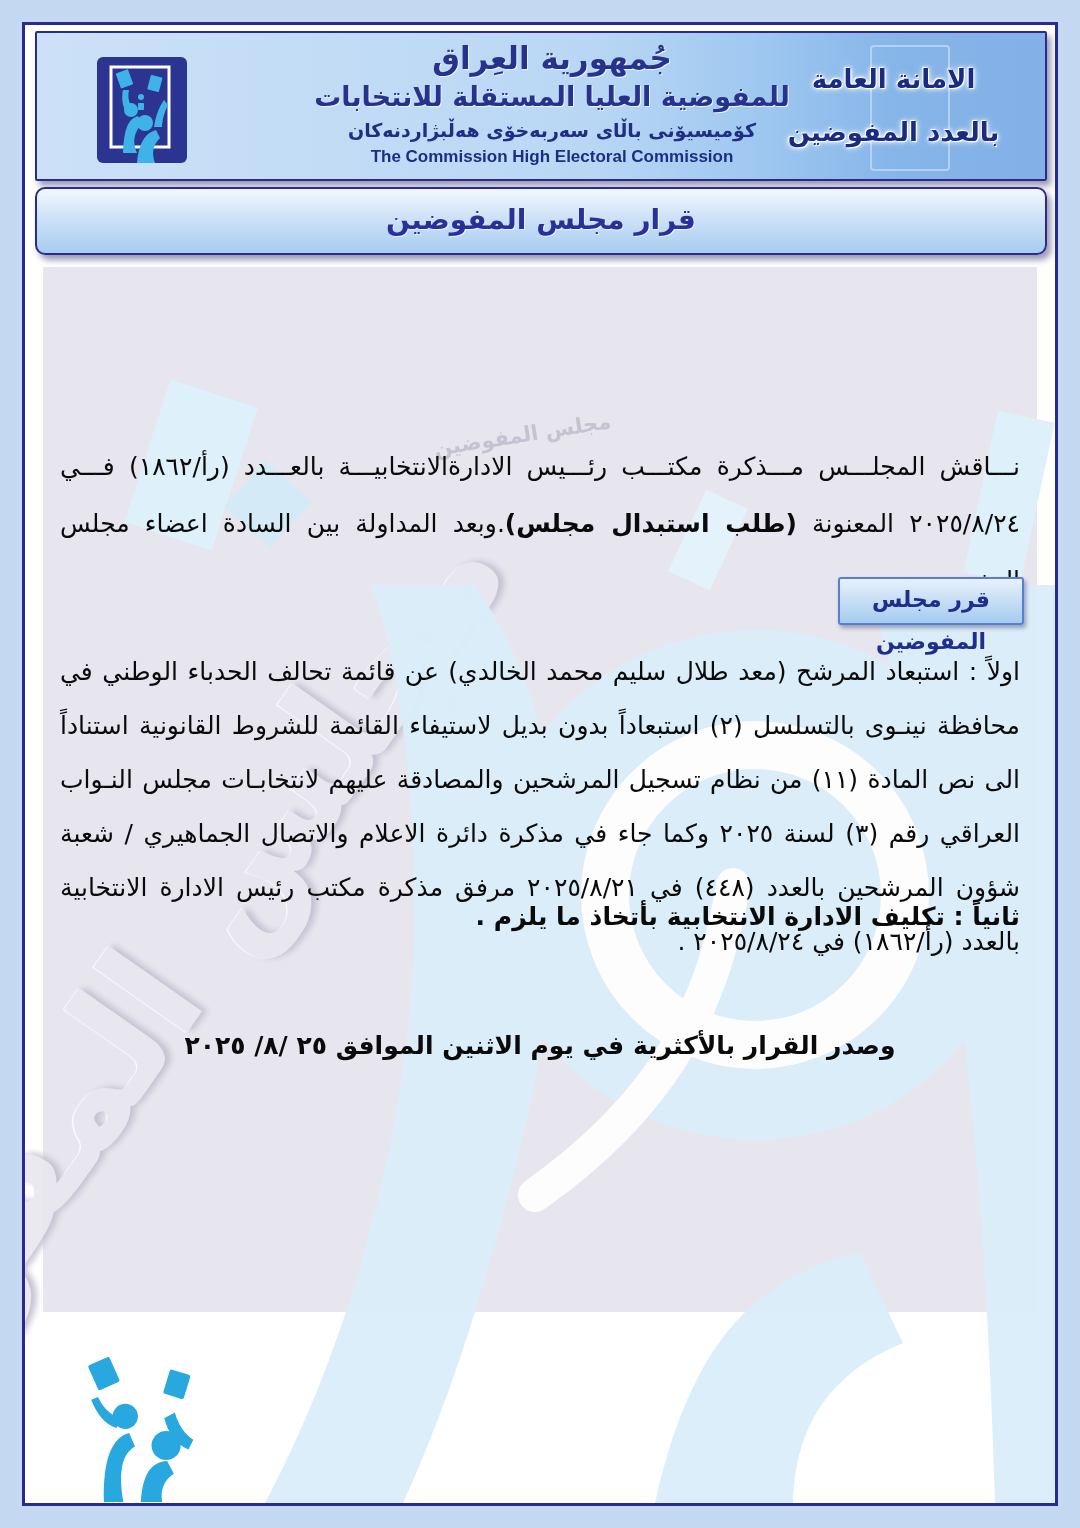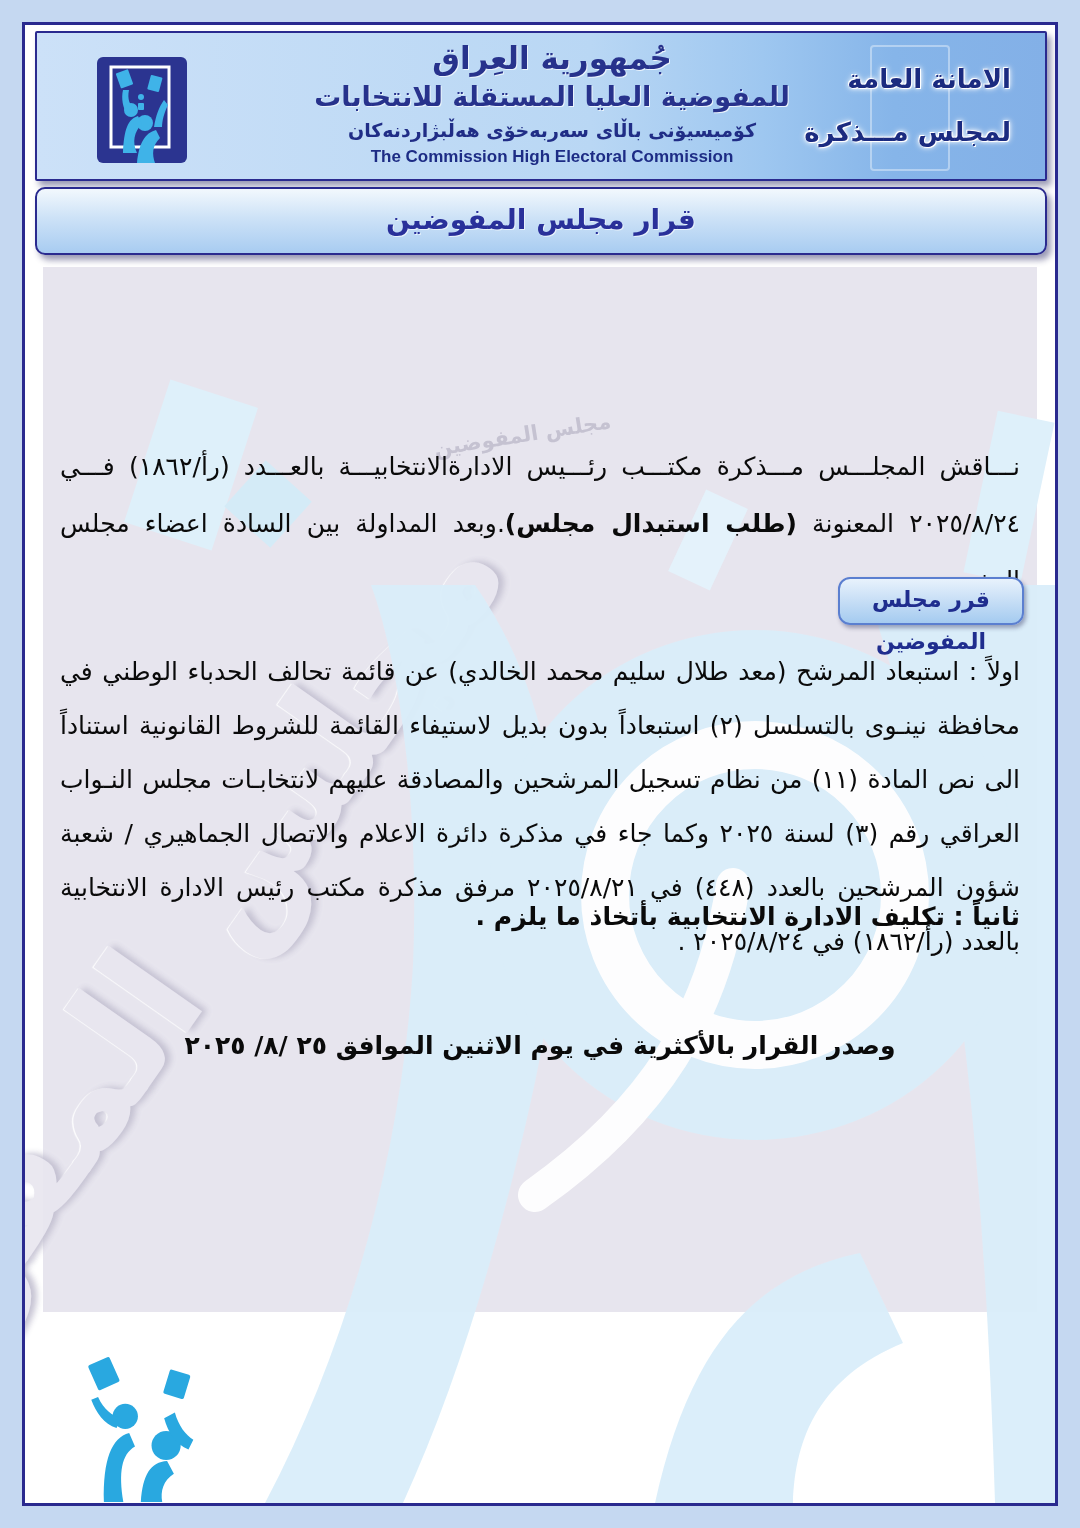--- a/index.html
+++ b/index.html
@@ -49,21 +49,21 @@
     box-shadow:4px 5px 6px rgba(30,30,90,.45);
     z-index:3;
   }
   .hdr-logo{position:absolute;left:60px;top:24px;width:90px;height:106px;}
   .hdr-center{position:absolute;left:270px;top:6px;width:490px;text-align:center;color:#27328c;}
   .hdr-center .l1{font-size:31px;font-weight:bold;line-height:38px;text-shadow:1px 1px 0 #eaf3fc;}
   .hdr-center .l2{font-size:27px;font-weight:bold;line-height:39px;text-shadow:1px 1px 0 #eaf3fc;}
   .hdr-center .l3{font-size:19px;font-weight:bold;line-height:29px;color:#202d86;}
   .hdr-center .l4{font-size:17px;font-weight:bold;line-height:24px;color:#1d2c85;font-family:"Liberation Sans",sans-serif;}
   .hdr-right{
-    position:absolute;right:34px;top:20px;width:235px;text-align:right;
+    position:absolute;right:34px;top:20px;width:235px;text-align:center;
     color:#1b2b80;font-weight:bold;font-size:26px;line-height:53px;
     text-shadow:0 0 4px #fff,1px 1px 0 #fff,-1px -1px 0 #fff,0 0 7px #fff;
   }
   .hdr-right-wm{
     position:absolute;right:95px;top:12px;width:76px;height:122px;
     border:2px solid rgba(255,255,255,.38);border-radius:4px;
   }
   
   .title-bar{
     position:absolute;left:10px;top:162px;width:1008px;height:64px;
@@ -79,21 +79,21 @@
   .para{
     position:absolute;left:35px;width:960px;
     direction:rtl;text-align:justify;
     font-size:25px;color:#0a0a0a;z-index:3;
   }
   .p-intro1{top:262px;line-height:57px;font-weight:400;}
   .p-intro2{top:413px;line-height:57px;font-weight:400;}
   .p-intro2 b{font-weight:bold;}
   .decide-badge{
     position:absolute;left:813px;top:552px;width:182px;height:44px;
-    border:2px solid #5b7fd0;border-radius:12px;
+    border:2px solid #5b7fd0;border-radius:3px;
     background:linear-gradient(180deg,#e8f2fc 0%,#c3dcf5 55%,#a5cbf0 100%);
     box-shadow:2px 3px 4px rgba(40,40,90,.4);
     text-align:center;line-height:42px;
     font-size:22px;font-weight:bold;color:#1f2d8e;
     z-index:3;
   }
   .p-first{top:620px;line-height:54px;font-weight:normal;}
   .p-second{top:872px;line-height:40px;font-weight:bold;}
   .p-third{top:919px;line-height:40px;font-weight:bold;}
   .p-closing{top:1001px;line-height:40px;font-weight:bold;text-align:center;}
@@ -155,21 +155,21 @@
       <div class="hdr-center">
         <div class="l1">جُمهورية العِراق</div>
         <div class="l2">للمفوضية العليا المستقلة للانتخابات</div>
         <div class="l3">كۆميسيۆنى باڵاى سەربەخۆى هەڵبژاردنەكان</div>
         <div class="l4">The Commission High Electoral Commission</div>
       </div>
 
       <div class="hdr-right-wm"></div>
       <div class="hdr-right">
         <div>الامانة العامة</div>
-        <div>لمجلس مـــذكرة</div>
+        <div>بالعدد المفوضين</div>
       </div>
     </div>
 
     <div class="title-bar">
       <span>قرار مجلس المفوضين</span>
     </div>
 
 
     <div class="para p-intro2"><span>نـــاقش المجلـــس مـــذكرة مكتـــب رئـــيس الادارةالانتخابيـــة بالعـــدد (رأ/١٨٦٢) فـــي ٢٠٢٥/٨/٢٤ المعنونة </span><b>(طلب استبدال مجلس)</b><span>.وبعد المداولة بين السادة اعضاء مجلس المفوضين .</span></div>
 

